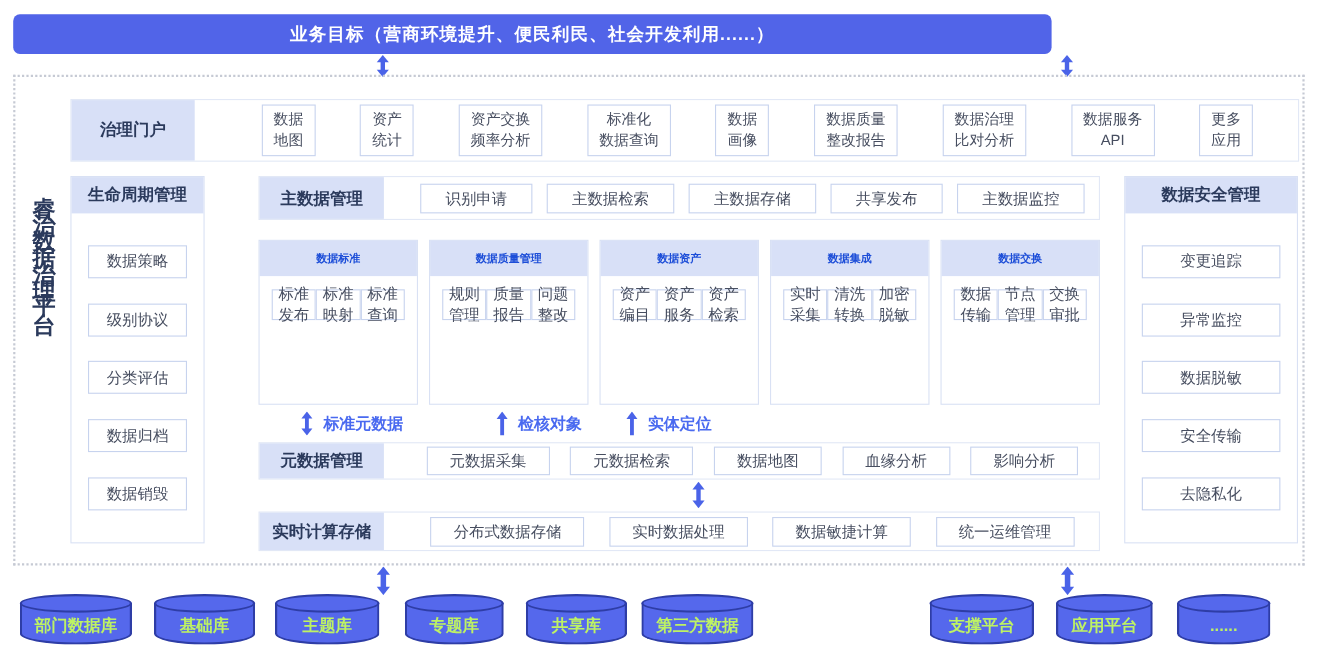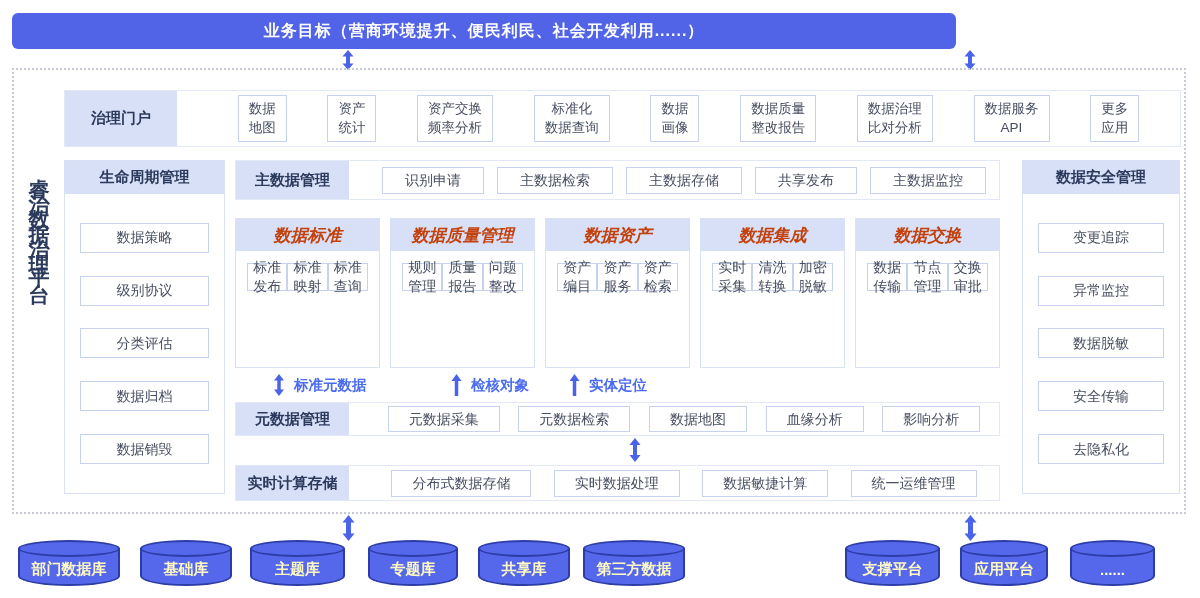--- a/index.html
+++ b/index.html
@@ -41,47 +41,47 @@
 
   .compute-row { left:235px; top:465px; width:765px; height:36px; }
   .compute-row .chip { height:27px; padding:0 20px; }
 
   
   .panel { position:absolute; background:#fff; border:1px solid #d9e1f4; display:flex; flex-direction:column; }
   .panel-h { height:33px; background:#d8e0f7; color:#2b3a5c; font-weight:bold; font-size:15px;
     display:flex; align-items:center; justify-content:center; flex:0 0 33px; }
   .panel-body { flex:1; display:flex; flex-direction:column; justify-content:space-evenly; padding:6px 15px; }
   .panel-body .chip { height:30px; }
-  .lifecycle { left:64px; top:160px; width:161px; height:334px; }
+  .lifecycle { left:64px; top:160px; width:122px; height:334px; }
   .security  { left:1022px; top:160px; width:158px; height:334px; }
 
   
   .cols { position:absolute; left:235px; top:218px; width:765px; height:150px;
     display:flex; gap:10px; }
   .col { flex:1; background:#fff; border:1px solid #d9e1f4; display:flex; flex-direction:column; }
-  .col-h { flex:0 0 32px; background:#d8e0f7; color:#c2410c; font-weight:bold; font-size:17px;
-    display:flex; align-items:center; justify-content:center;font-style:italic; }
+  .col-h { flex:0 0 32px; background:#d8e0f7; color:#1d4ed8; font-weight:bold; font-size:10px;
+    display:flex; align-items:center; justify-content:center; }
   .col-body { flex:1; display:flex; flex-direction:row; justify-content:center; padding:12px 11px; }
   .col-body .chip { height:28px; }
 
   
   .flow { position:absolute; top:372px; height:26px; display:flex; align-items:center; gap:8px; }
   .flow span { color:#4a6af0; font-size:14.5px; font-weight:bold; }
   .flow-1 { left:272px; } .flow-2 { left:450px; } .flow-3 { left:568px; }
 
   .arrow { position:absolute; }
 
   
   .cyl { position:absolute; top:540px; height:46px; }
   .cyl-top { position:absolute; left:0; right:0; top:0; height:17px; border-radius:50%;
     background:#5568ec; border:2px solid #2e3da6; z-index:2; }
   .cyl-body { position:absolute; left:0; right:0; top:8px; bottom:0; background:#5568ec;
     border:2px solid #2e3da6; border-top:none; border-radius:0 0 50% 50% / 0 0 10px 10px;
     display:flex; align-items:center; justify-content:center; }
-  .cyl-body span { color:#fef9c3; font-weight:bold; font-size:15px; margin-top:7px; white-space:nowrap; }
+  .cyl-body span { color:#bef264; font-weight:bold; font-size:15px; margin-top:7px; white-space:nowrap; }
 </style>
 </head>
 <body>
 
 <div class="stage">
 
   <div class="banner">
     <span>业务目标（营商环境提升、便民利民、社会开发利用......）</span>
   </div>
 

